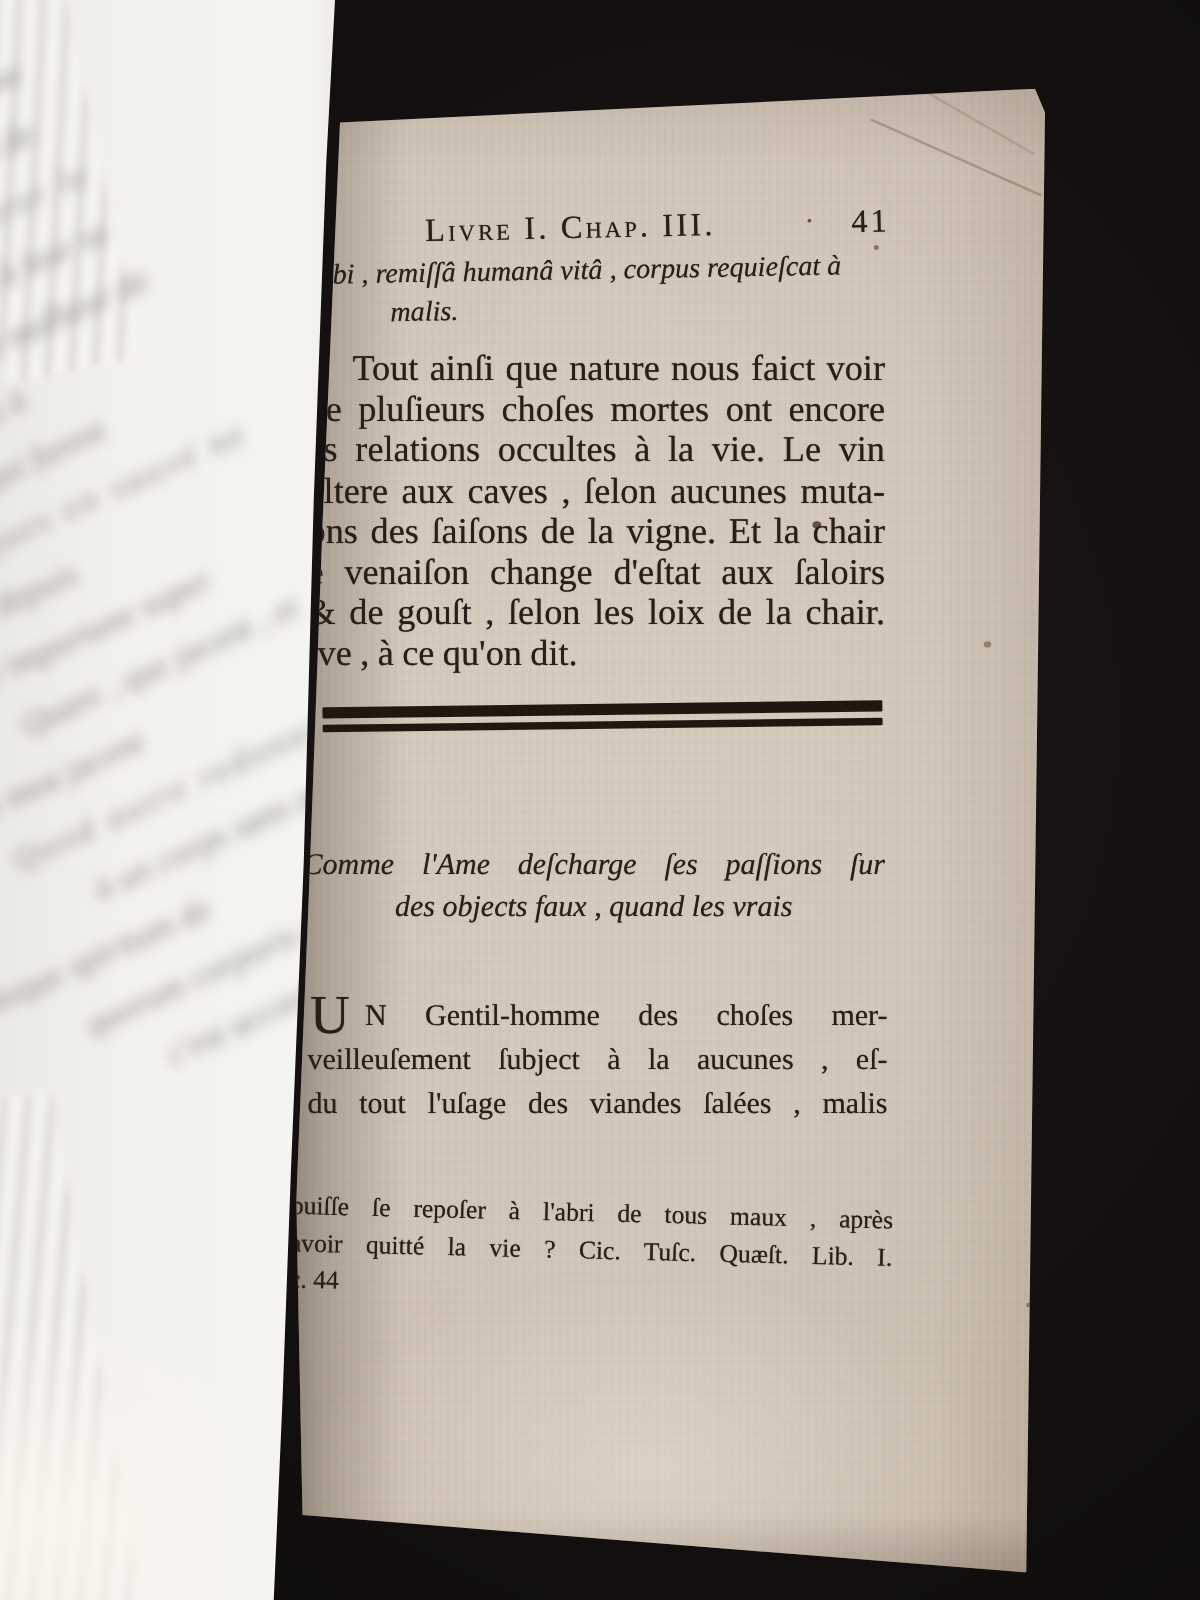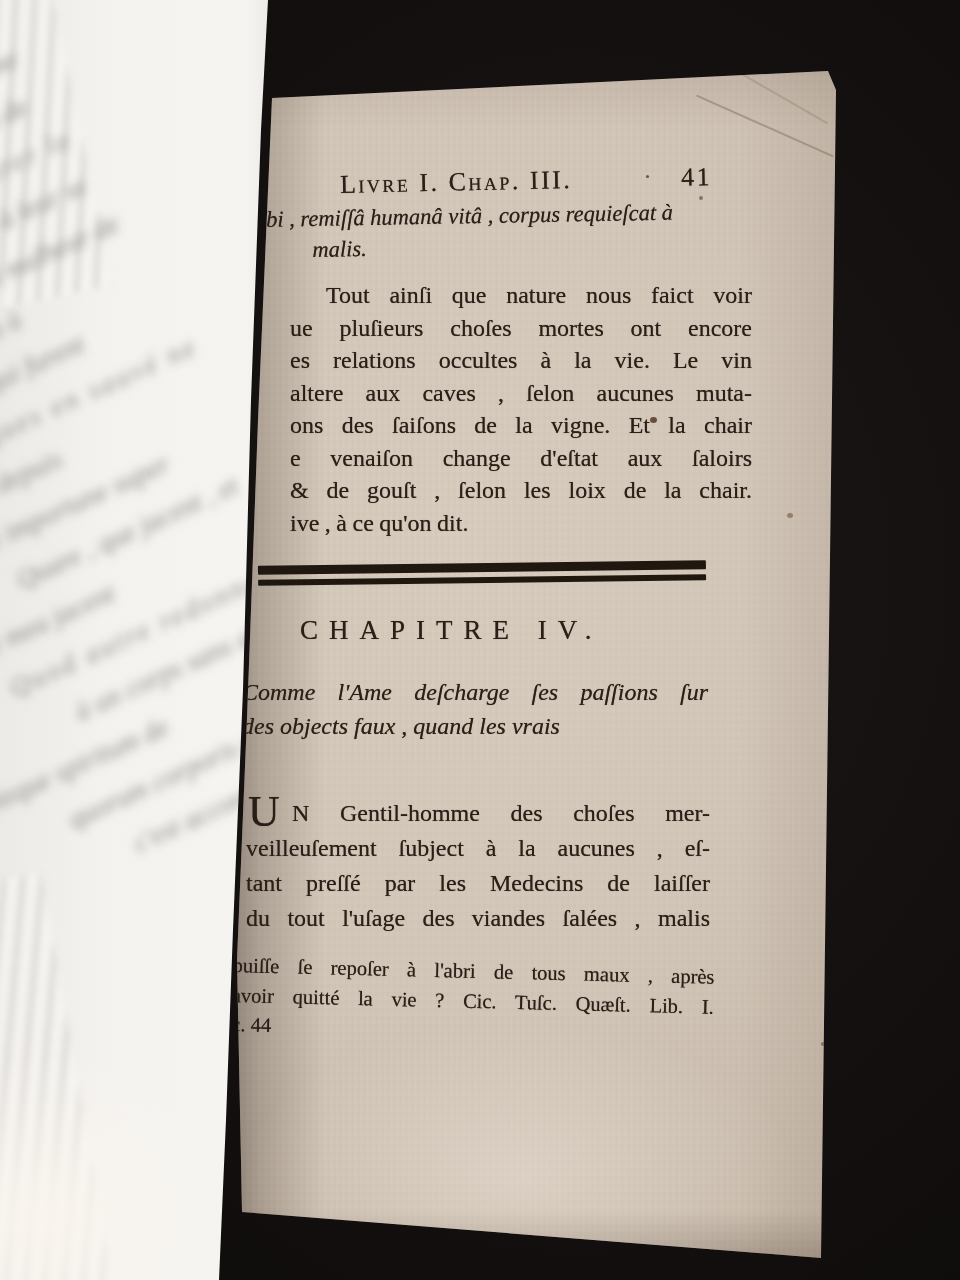--- a/index.html
+++ b/index.html
@@ -36,35 +36,35 @@
   .ink{color:#2a1f17;text-shadow:0 0 .7px rgba(42,31,23,.75);}
   .line{position:relative;text-align:justify;text-align-last:justify;height:32.5px;overflow:visible;}
   .line.short{text-align-last:left;}
 
   .header-row{position:absolute;left:340px;top:166px;width:372px;transform:rotate(-1.2deg);
     font-size:26px;letter-spacing:2.5px;font-variant:small-caps;display:flex;justify-content:space-between;}
   .latin-note{position:absolute;left:250px;top:200px;width:460px;transform:rotate(-1deg);
     font-style:italic;font-size:22.5px;line-height:31px;}
   .latin-note .l2{margin-left:62px;}
 
-  .para1{position:absolute;left:246px;top:279px;width:462px;font-size:24px;line-height:32.5px;word-spacing:-.5px;margin-left:44px;}
+  .para1{position:absolute;left:246px;top:279px;width:462px;font-size:29px;line-height:32.5px;word-spacing:-.5px;}
   .para1 .line:first-child{padding-left:36px;}
 
   .rule{position:absolute;left:258px;top:563px;width:448px;transform:rotate(-.7deg);}
   .rule .bar1{height:9px;background:#20180f;border-radius:1px;}
   .rule .gap{height:5px;}
   .rule .bar2{height:6px;background:#20180f;border-radius:1px;}
 
   .chapter-heading{position:absolute;left:300px;top:615px;width:420px;
     font-size:27px;letter-spacing:11px;white-space:nowrap;}
 
   .subtitle{position:absolute;left:242px;top:676px;width:466px;
     font-style:italic;font-size:24px;line-height:33.5px;}
   .subtitle .s1{text-align:justify;text-align-last:justify;}
-  .subtitle .s2,.subtitle .s3{}
+  .subtitle .s2,.subtitle .s3{text-align:center;}
 
   .para2{position:absolute;left:246px;top:796px;width:464px;font-size:24px;line-height:35px;word-spacing:-.5px;}
   .para2 .line{height:35px;}
   .para2 .first{padding-left:46px;}
   .drop-cap{position:absolute;left:2px;top:-4px;font-size:44px;line-height:40px;}
 
   .footnote{position:absolute;left:233px;top:951px;width:482px;transform:rotate(1.4deg);transform-origin:left top;
     font-size:20.5px;line-height:29.5px;}
   .footnote .line{height:29.5px;}
 
@@ -126,32 +126,30 @@
       <div class="line">&amp; de gouſt , ſelon les loix de la chair.</div>
       <div class="line short">ive , à ce qu'on dit.</div>
     </div>
 
     <div class="rule">
       <div class="bar1"></div>
       <div class="gap"></div>
       <div class="bar2"></div>
     </div>
 
-    <div class="chapter-heading ink">CHAPITRE IV.</div>
 
     <div class="subtitle ink">
       <div class="s1">Comme l'Ame deſcharge ſes paſſions ſur</div>
       <div class="s2">des objects faux , quand les vrais</div>
     </div>
 
     <div class="para2 ink">
       <span class="drop-cap">U</span>
       <div class="line first">N Gentil-homme des choſes mer-</div>
       <div class="line">veilleuſement ſubject à la aucunes , eſ-</div>
-      <div class="line">tant preſſé par les Medecins de laiſſer</div>
       <div class="line">du tout l'uſage des viandes ſalées , malis</div>
     </div>
 
     <div class="footnote ink">
       <div class="line">puiſſe ſe repoſer à l'abri de tous maux , après</div>
       <div class="line">avoir quitté la vie ? Cic. Tuſc. Quæſt. Lib. I.</div>
       <div class="line short">c. 44</div>
     </div>
   </div>
 

